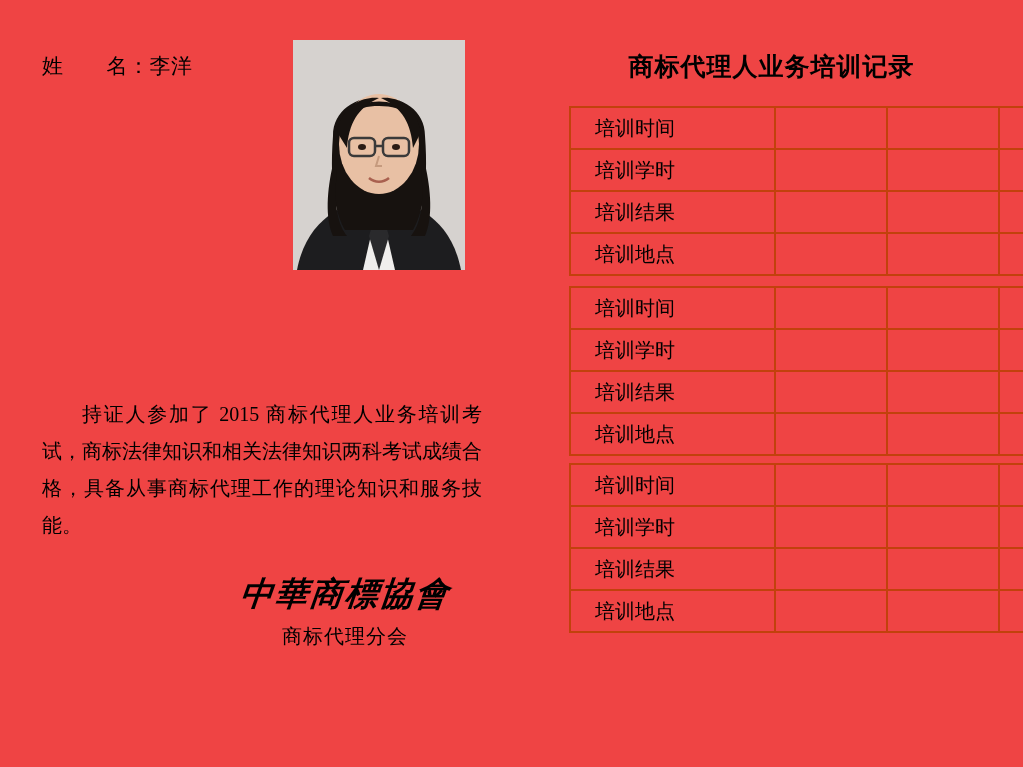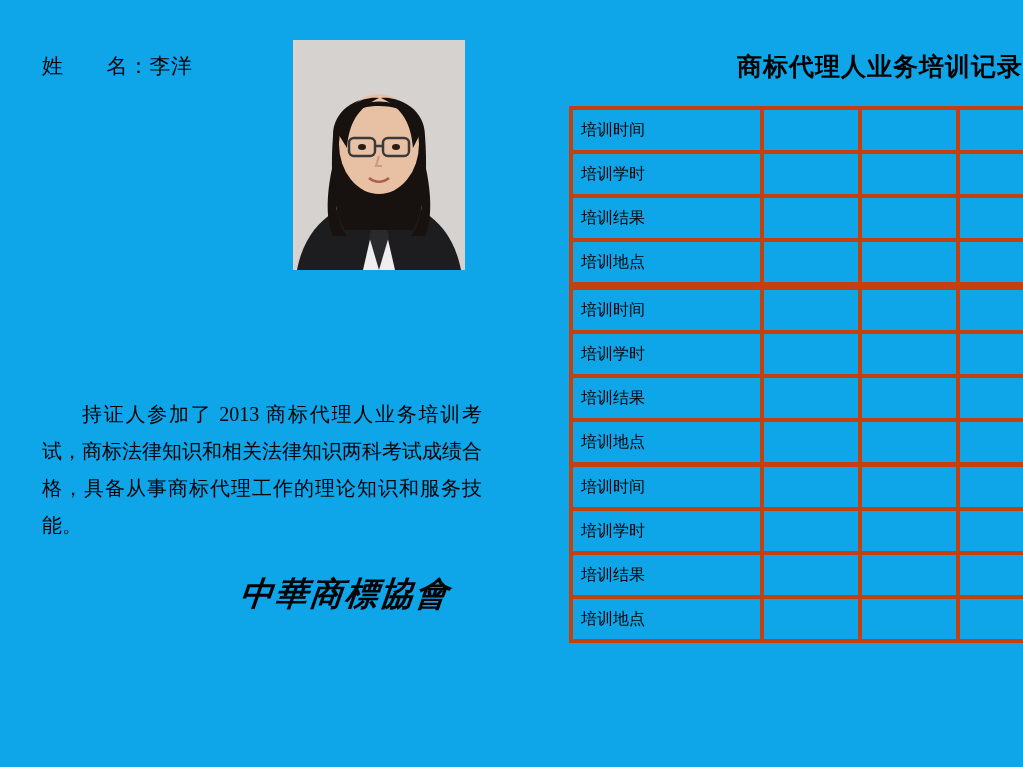--- a/index.html
+++ b/index.html
@@ -12,21 +12,21 @@
     height: 767px;
     font-family: "Liberation Serif", "DejaVu Serif", serif;
     color: #000000;
     position: relative;
     overflow: hidden;
   }
   .page {
     position: relative;
     width: 1023px;
     height: 767px;
-    background: #0ea5e9;
+    background: #ef4444;
   }
 
   
   .left-col {
     position: absolute;
     left: 0;
     top: 0;
     width: 520px;
     height: 767px;
   }
@@ -113,37 +113,37 @@
     left: 520px;
     top: 0;
     width: 503px;
     height: 767px;
   }
   .right-title {
     position: absolute;
     left: 0;
     top: 50px;
     width: 503px;
-    text-align: right;
+    text-align: center;
     font-size: 25px;
     font-weight: bold;
     letter-spacing: 1px;
   }
   .rec-table {
     position: absolute;
     left: 49px;
     width: 437px;
     border-collapse: collapse;
     table-layout: fixed;
   }
   .rec-table td {
-    border: 4px solid #c2410c;
+    border: 2px solid #c2410c;
     height: 40px;
-    font-size: 16px;
-    padding: 0 0 0 8px;
+    font-size: 20px;
+    padding: 0 0 0 24px;
   }
   .rec-table td.label {
     width: 179px;
   }
   .rec-table td.cell {
     width: 86px;
   }
   .tbl-1 { top: 106px; }
   .tbl-2 { top: 286px; }
   .tbl-3 { top: 463px; }
@@ -201,24 +201,25 @@
         <ellipse cx="103" cy="107" rx="4" ry="3" fill="#2a1b14"></ellipse>
 
         <path d="M86 116 L83 126 L89 126" fill="none" stroke="#c59a7e" stroke-width="2"></path>
         <path d="M76 138 C82 143 90 143 96 138" fill="none" stroke="#a9604f" stroke-width="2.5"></path>
 
         <path d="M44 130 C40 168 46 186 54 196 L40 196 C32 178 34 150 40 124 Z" fill="#17120f"></path>
         <path d="M128 130 C132 168 126 186 118 196 L132 196 C140 178 138 150 132 124 Z" fill="#17120f"></path>
       </svg>
     </div>
 
-    <div class="body-text">持证人参加了 2013 商标代理人业务培训考试，商标法律知识和相关法律知识两科考试成绩合格，具备从事商标代理工作的理论知识和服务技能。</div>
+    <div class="body-text">持证人参加了 2015 商标代理人业务培训考试，商标法律知识和相关法律知识两科考试成绩合格，具备从事商标代理工作的理论知识和服务技能。</div>
 
     <div class="seal">
       <div class="seal-cn">中華商標協會</div>
+      <div class="seal-sub">商标代理分会</div>
     </div>
   </div>
 
   <div class="right-col">
 
     <div class="right-title">商标代理人业务培训记录</div>
 
     <table class="rec-table tbl-1">
       <tbody>
         <tr>

